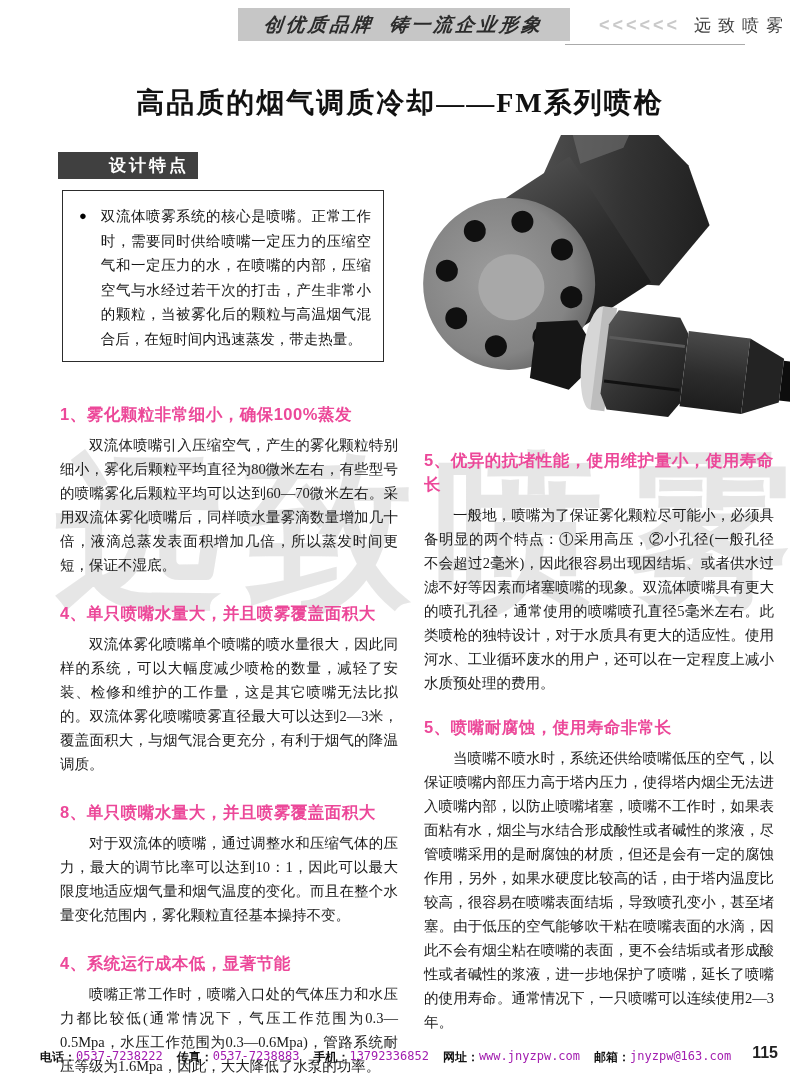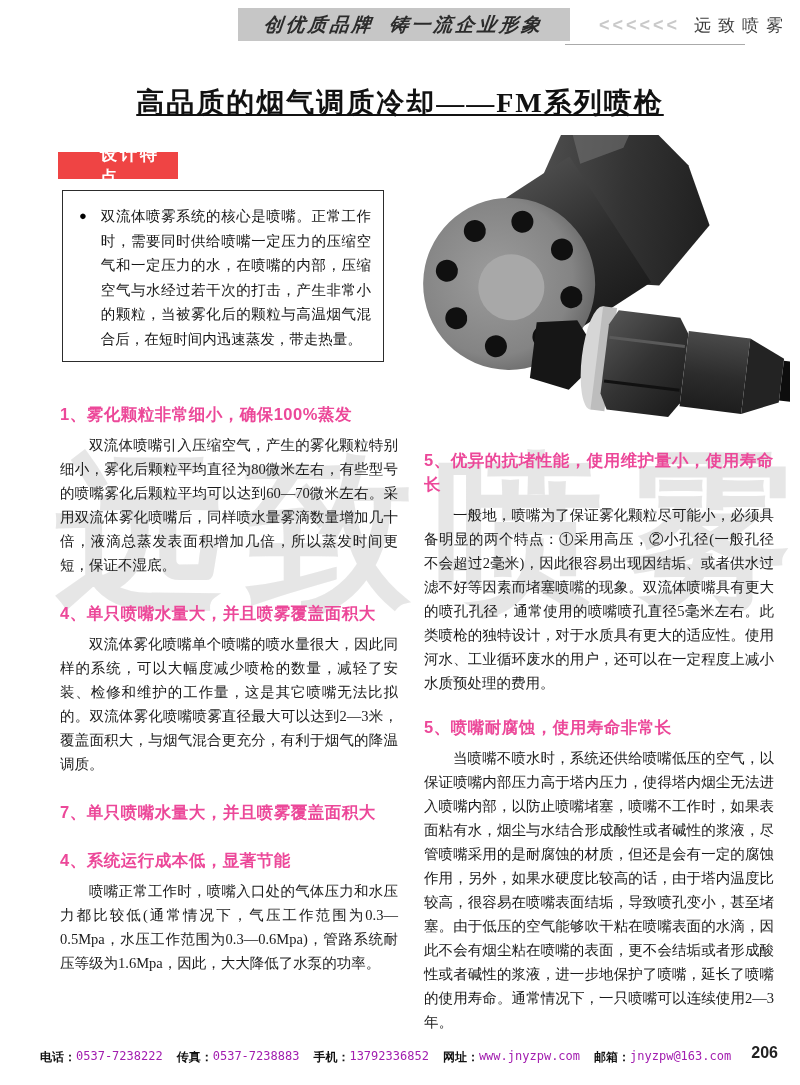--- a/index.html
+++ b/index.html
@@ -33,26 +33,26 @@
     font-family:"Liberation Sans","DejaVu Sans",sans-serif;
     color:#3c3c3c; font-size:17px; letter-spacing:7px; font-weight:500;
   }
   .brand-underline {
     position:absolute; left:565px; top:44px; width:180px; height:1px; background:#aaaaaa;
   }
   
   .doc-title {
     position:absolute; left:0; top:84px; width:100%;
     text-align:center; font-size:28px; font-weight:bold;
-    letter-spacing:2px; color:#111;text-decoration:underline;
+    letter-spacing:2px; color:#111;
   }
   
   .black-label {
-    position:absolute; left:58px; width:120px; height:27px;
-    background:#ef4444; color:#ffffff;
+    position:absolute; left:58px; width:140px; height:27px;
+    background:#404040; color:#ffffff;
     font-family:"Liberation Sans","DejaVu Sans",sans-serif;
     font-weight:bold; font-size:17px; letter-spacing:3px;
     display:flex; align-items:center; justify-content:center;padding-left:42px;
   }
   #design-label { top:152px; }
   #product-label { top:372px; }
   
   .design-box {
     position:absolute; left:62px; top:190px; width:322px; height:172px;
     border:1px solid #2c2c2c; padding:13px 12px 0 16px;
@@ -189,21 +189,22 @@
   <div class="col" id="left-col">
     <div class="sec">
       <h3>1、雾化颗粒非常细小，确保100%蒸发</h3>
       <p>双流体喷嘴引入压缩空气，产生的雾化颗粒特别细小，雾化后颗粒平均直径为80微米左右，有些型号的喷嘴雾化后颗粒平均可以达到60—70微米左右。采用双流体雾化喷嘴后，同样喷水量雾滴数量增加几十倍，液滴总蒸发表面积增加几倍，所以蒸发时间更短，保证不湿底。</p>
     </div>
     <div class="sec">
       <h3>4、单只喷嘴水量大，并且喷雾覆盖面积大</h3>
       <p>双流体雾化喷嘴单个喷嘴的喷水量很大，因此同样的系统，可以大幅度减少喷枪的数量，减轻了安装、检修和维护的工作量，这是其它喷嘴无法比拟的。双流体雾化喷嘴喷雾直径最大可以达到2—3米，覆盖面积大，与烟气混合更充分，有利于烟气的降温调质。</p>
     </div>
     <div class="sec">
-      <h3>7、单只喷嘴水量大，并且喷雾覆盖面积大</h3>
+      <h3>8、单只喷嘴水量大，并且喷雾覆盖面积大</h3>
+      <p>对于双流体的喷嘴，通过调整水和压缩气体的压力，最大的调节比率可以达到10：1，因此可以最大限度地适应烟气量和烟气温度的变化。而且在整个水量变化范围内，雾化颗粒直径基本操持不变。</p>
     </div>
     <div class="sec">
       <h3>4、系统运行成本低，显著节能</h3>
       <p>喷嘴正常工作时，喷嘴入口处的气体压力和水压力都比较低(通常情况下，气压工作范围为0.3—0.5Mpa，水压工作范围为0.3—0.6Mpa)，管路系统耐压等级为1.6Mpa，因此，大大降低了水泵的功率。</p>
     </div>
   </div>
 
   <div class="col" id="right-col">
     <div class="sec">
       <h3>5、优异的抗堵性能，使用维护量小，使用寿命长</h3>
@@ -231,15 +232,15 @@
     <span class="f-item">
       <span class="f-label">网址：</span>
       <span class="f-value">www.jnyzpw.com</span>
     </span>
     <span class="f-item">
       <span class="f-label">邮箱：</span>
       <span class="f-value">jnyzpw@163.com</span>
     </span>
     <span class="stripe-band"><span class="solid"></span></span>
   </div>
-  <div class="page-num">206</div>
+  <div class="page-num">115</div>
 
 </div>
 
 </body></html>

